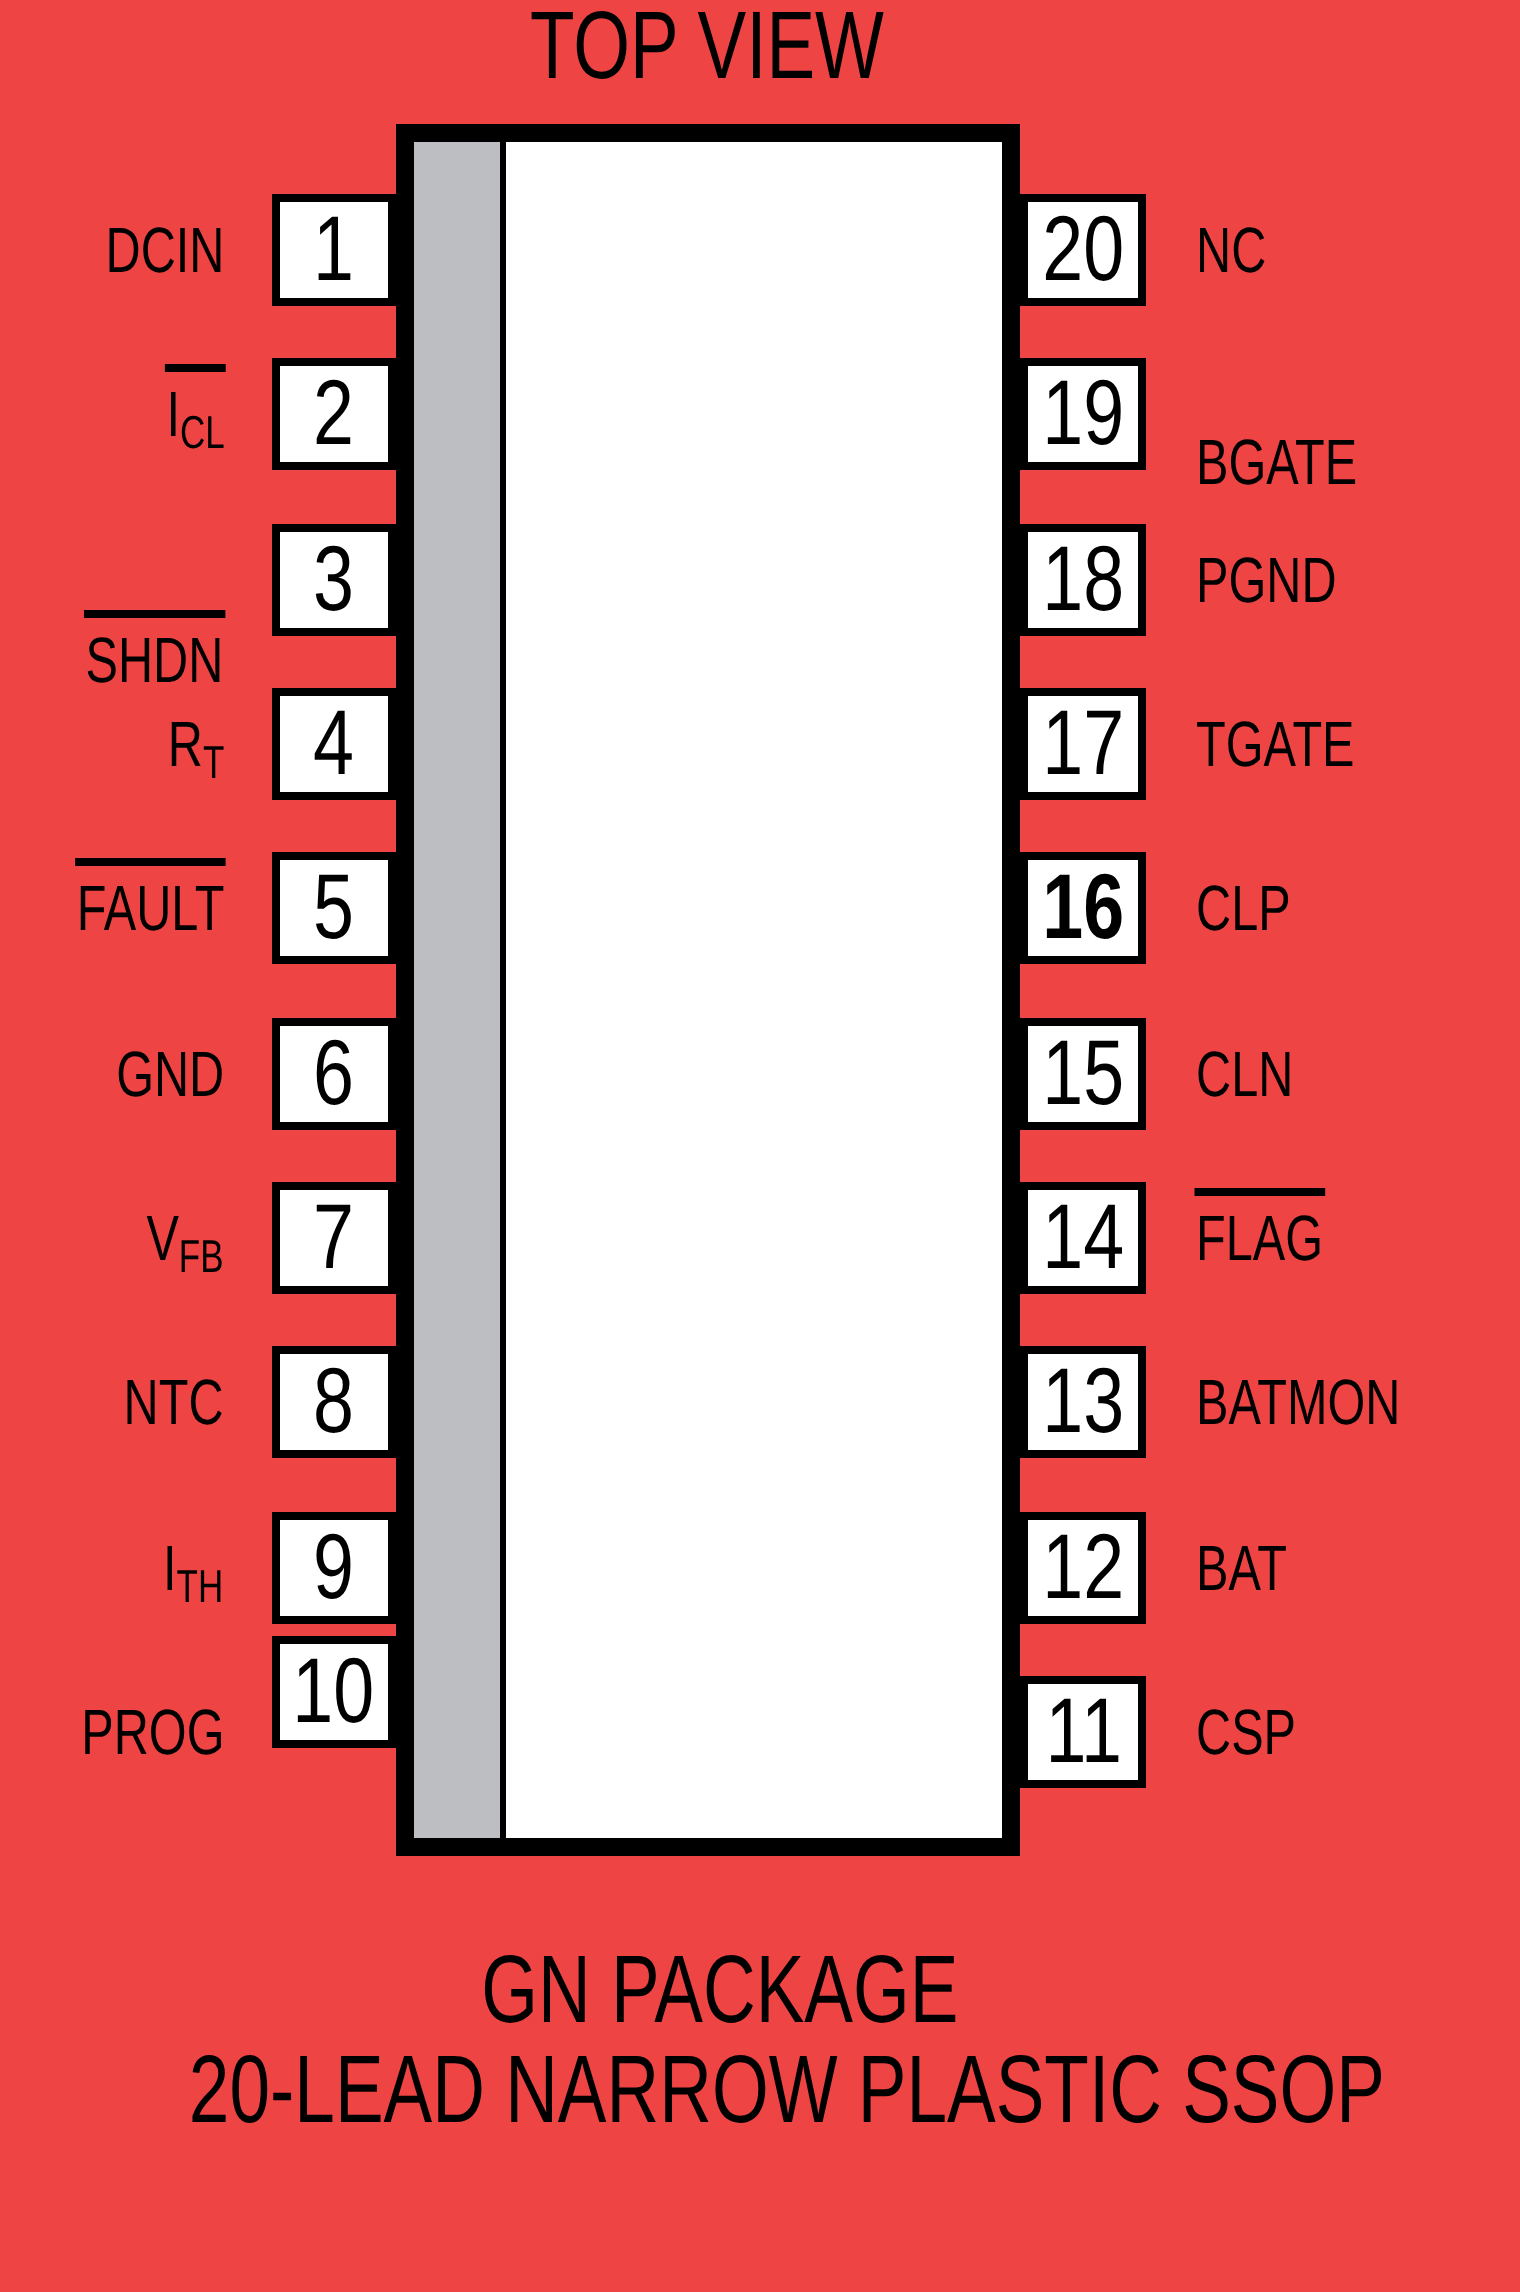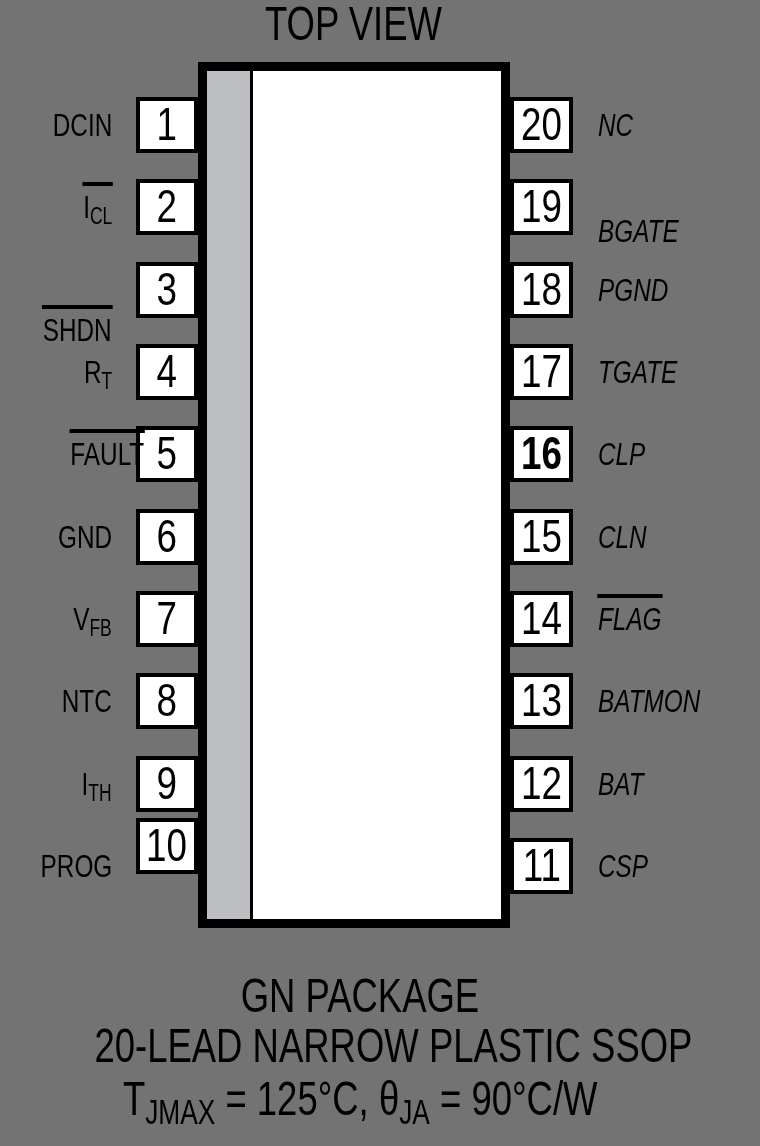--- a/index.html
+++ b/index.html
@@ -1,19 +1,19 @@
 <!DOCTYPE html>
 <html><head>
 <meta charset="utf-8">
 <style>
   html,body{margin:0;padding:0;background:#ffffff;}
   .canvas{
     position:relative;
     width:760px;height:1146px;
-    background:#737373;
+    background:#ef4444;
     color:#000;
     font-family:"Liberation Sans", sans-serif;
     overflow:hidden;
   }
   
   .cx{display:inline-block;white-space:nowrap;}
   .cx-c{transform:scaleX(0.76);transform-origin:center center;}
   .cx-r{transform:scaleX(0.76);transform-origin:right center;}
   .cx-l{transform:scaleX(0.76);transform-origin:left center;}
 
@@ -37,21 +37,21 @@
     text-align:center;font-size:46px;line-height:47px;
   }
   .pin-box .cx{transform:scaleX(0.80);transform-origin:center center;}
   .pin-box.left{left:136px;}
   .pin-box.right{left:510px;width:63px;}
 
   .pin-label{
     position:absolute;height:56px;line-height:56px;font-size:32px;
   }
   .pin-label.left{left:0;width:112px;text-align:right;}
-  .pin-label.right{left:598px;width:161px;text-align:left;font-style:italic;}
+  .pin-label.right{left:598px;width:161px;text-align:left;}
 
   .sub{font-size:0.72em;vertical-align:-0.27em;}
   .ov{position:relative;display:inline-block;}
   .ov::before{
     content:"";position:absolute;left:-1px;right:-1px;top:3px;height:4px;background:#000;
   }
 
   .caption-line{
     position:absolute;left:0;width:720px;text-align:center;
     font-size:48px;line-height:52px;
@@ -76,21 +76,21 @@
   <div>
       <div class="pin-box left" style="top: 97px;"><span class="cx">1</span></div>
       <div class="pin-label left" style="top: 97px;"><span class="cx cx-r"><span><span>DCIN</span></span></span></div>
       <div class="pin-box left" style="top: 179px;"><span class="cx">2</span></div>
       <div class="pin-label left" style="top: 179px;"><span class="cx cx-r"><span class="ov"><span>I</span><span class="sub">CL</span></span></span></div>
       <div class="pin-box left" style="top: 262px;"><span class="cx">3</span></div>
       <div class="pin-label left" style="top: 262px; margin-top: 40px;"><span class="cx cx-r"><span class="ov"><span>SHDN</span></span></span></div>
       <div class="pin-box left" style="top: 344px;"><span class="cx">4</span></div>
       <div class="pin-label left" style="top: 344px;"><span class="cx cx-r"><span><span>R</span><span class="sub">T</span></span></span></div>
       <div class="pin-box left" style="top: 426px;"><span class="cx">5</span></div>
-      <div class="pin-label left" style="top: 426px; padding-left: 32px;"><span class="cx cx-r"><span class="ov"><span>FAULT</span></span></span></div>
+      <div class="pin-label left" style="top: 426px;"><span class="cx cx-r"><span class="ov"><span>FAULT</span></span></span></div>
       <div class="pin-box left" style="top: 509px;"><span class="cx">6</span></div>
       <div class="pin-label left" style="top: 509px;"><span class="cx cx-r"><span><span>GND</span></span></span></div>
       <div class="pin-box left" style="top: 591px;"><span class="cx">7</span></div>
       <div class="pin-label left" style="top: 591px;"><span class="cx cx-r"><span><span>V</span><span class="sub">FB</span></span></span></div>
       <div class="pin-box left" style="top: 673px;"><span class="cx">8</span></div>
       <div class="pin-label left" style="top: 673px;"><span class="cx cx-r"><span><span>NTC</span></span></span></div>
       <div class="pin-box left" style="top: 756px;"><span class="cx">9</span></div>
       <div class="pin-label left" style="top: 756px;"><span class="cx cx-r"><span><span>I</span><span class="sub">TH</span></span></span></div>
       <div class="pin-box left" style="top: 818px;"><span class="cx">10</span></div>
       <div class="pin-label left" style="top: 838px;"><span class="cx cx-r"><span><span>PROG</span></span></span></div>
@@ -117,17 +117,14 @@
     </div>
 
   <div class="caption-line caption-1">
     <span class="cx cx-c">GN PACKAGE</span>
   </div>
 
   <div class="caption-line caption-2">
     <span class="cx cx-c">20-LEAD NARROW PLASTIC SSOP</span>
   </div>
 
-  <div class="caption-line caption-3">
-    <span class="cx cx-c"><span>T</span><span class="sub">JMAX</span><span> = 125°C, θ</span><span class="sub">JA</span><span> = 90°C/W</span></span>
-  </div>
 
 </div>
 
 </body></html>

